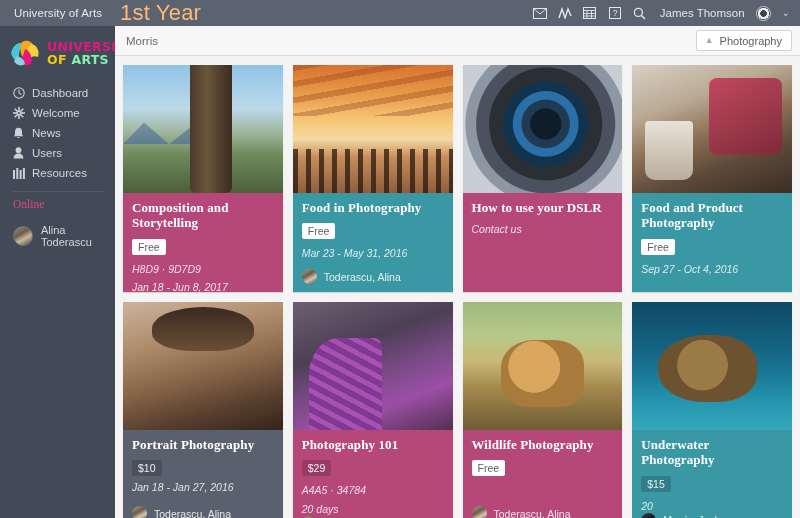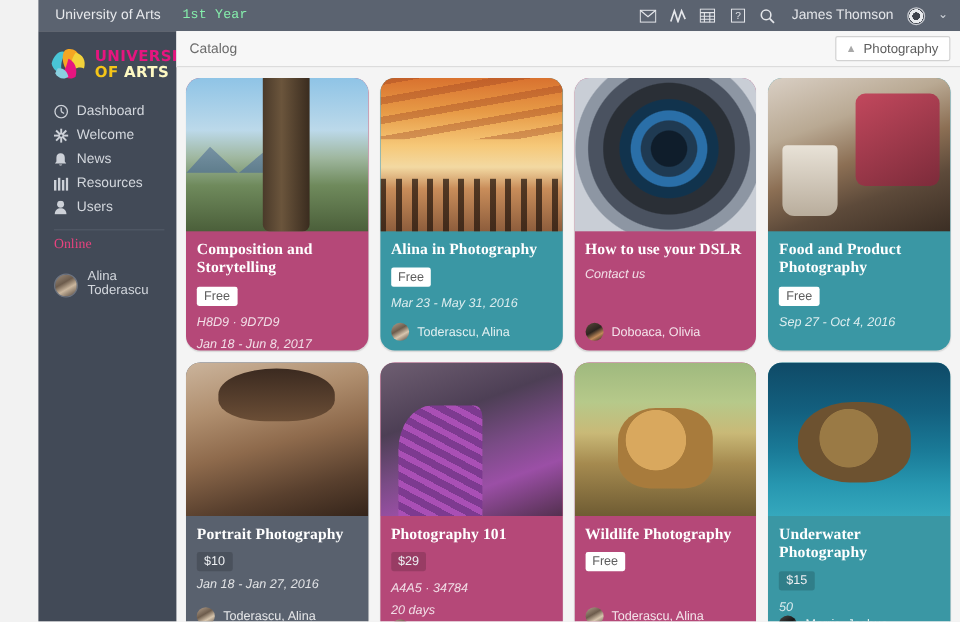--- a/index.html
+++ b/index.html
@@ -2,35 +2,35 @@
 <html><head>
 <meta charset="utf-8">
 <style>
   * { box-sizing: border-box; margin: 0; padding: 0; }
   html, body {
     width: 800px; height: 518px;
     font-family: "Liberation Sans", sans-serif;
     background: #f2f2f2;
     overflow: hidden;
   }
-  .app { position: relative; width: 800px; height: 518px; display: flex; flex-direction: column; padding-left: 32px; }
+  .app { position: relative; width: 800px; height: 518px; display: flex; flex-direction: column; }
 
   
   .topbar {
     height: 26px; background: #5b6370; color: #d7dadf;
     display: flex; align-items: center; flex: 0 0 26px;
     font-size: 11.5px;
   }
   .topbar-brand {
     width: 115px; padding-left: 14px; color: #e8eaed; font-size: 11.5px;
     letter-spacing: .1px;
   }
   .topbar-title {
-    font-family: Liberation Mono, monospace;
-    font-size: 11px; color: #86efac; padding-left: 5px; letter-spacing: .2px;
+    font-family: Liberation Sans, sans-serif;
+    font-size: 22px; color: #fdba74; padding-left: 5px; letter-spacing: .2px;
   }
   .topbar-right {
     margin-left: auto; display: flex; align-items: center; gap: 11px;
     padding-right: 10px;
   }
   .tb-icon { width: 14px; height: 14px; display: flex; align-items: center; justify-content: center; color: #e4e6ea; }
   .tb-icon svg { display: block; }
   .topbar-user { font-size: 11.5px; color: #e4e6ea; margin-left: 2px; }
   .topbar-avatar {
     width: 15px; height: 15px; border-radius: 50%;
@@ -48,37 +48,37 @@
     padding-top: 4px; position: relative;
   }
   .logo { padding: 7px 8px 10px 7px; display: flex; align-items: center; }
   .logo-mark { width: 36px; height: 34px; flex: 0 0 36px; position: relative; }
   .logo-text { margin-left: 4px; line-height: 1.02; }
   .logo-l1 { font-size: 12.5px; font-weight: bold; color: #e6157f; letter-spacing: .3px;
              font-family: "DejaVu Sans", sans-serif; }
   .logo-l2 { font-size: 12.5px; font-weight: bold; letter-spacing: .3px;
              font-family: "DejaVu Sans", sans-serif; }
   .logo-of { color: #f5c518; }
-  .logo-arts { color: #fef9c3; }
+  .logo-arts { color: #86efac; }
 
   .nav { padding-top: 2px; }
   .nav-item {
     display: flex; align-items: center; height: 20px;
     padding-left: 13px; font-size: 11.5px; color: #d3d7dd; cursor: pointer;
   }
   .nav-ico { width: 17px; flex: 0 0 17px; display: flex; align-items: center; color: #cdd1d8; }
   .nav-ico svg { display: block; }
   .nav-label { padding-left: 2px; }
 
   .sb-divider { height: 1px; background: #525a67; margin: 8px 10px 6px 13px; }
   .online-title {
     color: #e8437f; font-size: 11.5px; padding-left: 13px;
     font-family: "Liberation Serif", serif; margin-bottom: 1px;
   }
-  .online-user { display: flex; align-items: flex-end; padding-left: 13px; cursor: pointer; margin-top: 14px; }
+  .online-user { display: flex; align-items: center; padding-left: 13px; cursor: pointer; margin-top: 14px; }
   .online-avatar {
     width: 20px; height: 20px; border-radius: 50%; flex: 0 0 20px;
     background: linear-gradient(150deg,#9c8d7e 0%, #6d5c4c 38%, #cbb79e 62%, #4b4038 100%);
     border: 1px solid #6d7481;
   }
   .online-name { font-size: 11px; color: #d3d7dd; padding-left: 8px; }
 
   
   .main { flex: 1 1 auto; background: #f4f4f4; display: flex; flex-direction: column; min-width: 0; }
   .subbar {
@@ -97,21 +97,21 @@
 
   .grid {
     flex: 1 1 auto; padding: 9px 8px 0 8px;
     display: grid; grid-template-columns: repeat(4, 1fr);
     gap: 10px 10px; align-content: start; overflow: hidden;
   }
 
   .card {
     position: relative; display: flex; flex-direction: column;
     box-shadow: 0 1px 1px rgba(0,0,0,.12);
-    overflow: hidden; cursor: pointer; height: 227px; border-radius: 12px;
+    overflow: hidden; cursor: pointer; height: 227px;
   }
   .card-thumb { height: 128px; flex: 0 0 128px; position: relative; overflow: hidden; }
   .card-body { flex: 1 1 auto; padding: 7px 9px 8px 9px; display: flex; flex-direction: column; position: relative; }
   .card-title {
     font-family: "Liberation Serif", serif;
     font-size: 13px; color: #ffffff; line-height: 1.18; font-weight: bold;
     letter-spacing: .1px;
   }
   .card-badge {
     align-self: flex-start; margin-top: 8px;
@@ -274,54 +274,54 @@
           <span class="nav-ico">
             <svg width="11" height="12" viewBox="0 0 11 12">
                 <path d="M5.5 0.8 C7.7 0.8 9 2.3 9 4.4 L9 7.6 L10.2 9.2 L0.8 9.2 L2 7.6 L2 4.4 C2 2.3 3.3 0.8 5.5 0.8 Z" fill="currentColor"></path>
                 <path d="M4.2 10 C4.4 11.2 6.6 11.2 6.8 10 Z" fill="currentColor"></path>
               </svg>
           </span>
           <span class="nav-label">News</span>
         </div>
         <div class="nav-item">
           <span class="nav-ico">
+            <svg width="11" height="12" viewBox="0 0 11 12">
+                <circle cx="5.5" cy="3.2" r="2.9" fill="currentColor"></circle>
+                <path d="M0.6 11.6 C0.8 8 2.8 6.6 5.5 6.6 C8.2 6.6 10.2 8 10.4 11.6 Z" fill="currentColor"></path>
+              </svg>
+          </span>
+          <span class="nav-label">Users</span>
+        </div>
+        <div class="nav-item">
+          <span class="nav-ico">
             <svg width="12" height="11" viewBox="0 0 12 11">
                 <g fill="currentColor">
                   <rect x="0" y="2" width="2" height="9"></rect>
                   <rect x="3.3" y="0" width="2" height="11"></rect>
                   <rect x="6.6" y="2" width="2" height="9"></rect>
                   <rect x="9.9" y="0" width="2" height="11"></rect>
                 </g>
               </svg>
           </span>
           <span class="nav-label">Resources</span>
         </div>
-        <div class="nav-item">
-          <span class="nav-ico">
-            <svg width="11" height="12" viewBox="0 0 11 12">
-                <circle cx="5.5" cy="3.2" r="2.9" fill="currentColor"></circle>
-                <path d="M0.6 11.6 C0.8 8 2.8 6.6 5.5 6.6 C8.2 6.6 10.2 8 10.4 11.6 Z" fill="currentColor"></path>
-              </svg>
-          </span>
-          <span class="nav-label">Users</span>
-        </div>
       </div>
 
       <div class="sb-divider"></div>
       <div class="online-title">Online</div>
       <div class="online-user">
         <span class="online-avatar"></span>
         <span class="online-name">Alina Toderascu</span>
       </div>
     </div>
 
     <div class="main">
 
       <div class="subbar">
-        <div class="crumb">Catalog</div>
+        <div class="crumb">Morris</div>
         <div class="filter-btn">
           <span class="filter-caret">▲</span>
           <span>Photography</span>
         </div>
       </div>
 
       <div class="grid" id="card-grid">
           <div class="card c-pink">
             <div class="card-thumb">
               <div class="th th1"></div>
@@ -331,40 +331,36 @@
               <span class="card-badge badge-free">Free</span>
               <div class="card-meta">H8D9 · 9D7D9</div>
               <div class="card-meta tight">Jan 18 - Jun 8, 2017</div>
             </div>
           </div>
           <div class="card c-teal">
             <div class="card-thumb">
               <div class="th th2"></div>
             </div>
             <div class="card-body">
-              <div class="card-title">Alina in Photography</div>
+              <div class="card-title">Food in Photography</div>
               <span class="card-badge badge-free">Free</span>
               <div class="card-meta">Mar 23 - May 31, 2016</div>
               <div class="card-author">
                 <span class="author-avatar av-alina"></span>
                 <span>Toderascu, Alina</span>
               </div>
             </div>
           </div>
           <div class="card c-pink">
             <div class="card-thumb">
               <div class="th th3"></div>
             </div>
             <div class="card-body">
               <div class="card-title">How to use your DSLR</div>
               <div class="card-meta">Contact us</div>
-              <div class="card-author">
-                <span class="author-avatar av-olivia"></span>
-                <span>Doboaca, Olivia</span>
-              </div>
             </div>
           </div>
           <div class="card c-teal">
             <div class="card-thumb">
               <div class="th th4"></div>
             </div>
             <div class="card-body">
               <div class="card-title">Food and Product Photography</div>
               <span class="card-badge badge-free">Free</span>
               <div class="card-meta">Sep 27 - Oct 4, 2016</div>
@@ -412,21 +408,21 @@
               </div>
             </div>
           </div>
           <div class="card c-teal">
             <div class="card-thumb">
               <div class="th th8"></div>
             </div>
             <div class="card-body">
               <div class="card-title">Underwater Photography</div>
               <span class="card-badge badge-price">$15</span>
-              <div class="card-meta">50</div>
+              <div class="card-meta">20</div>
               <div class="card-author">
                 <span class="author-avatar av-joshua"></span>
                 <span>Morris, Joshua</span>
               </div>
             </div>
           </div>
         </div>
     </div>
   </div>
 </div>

